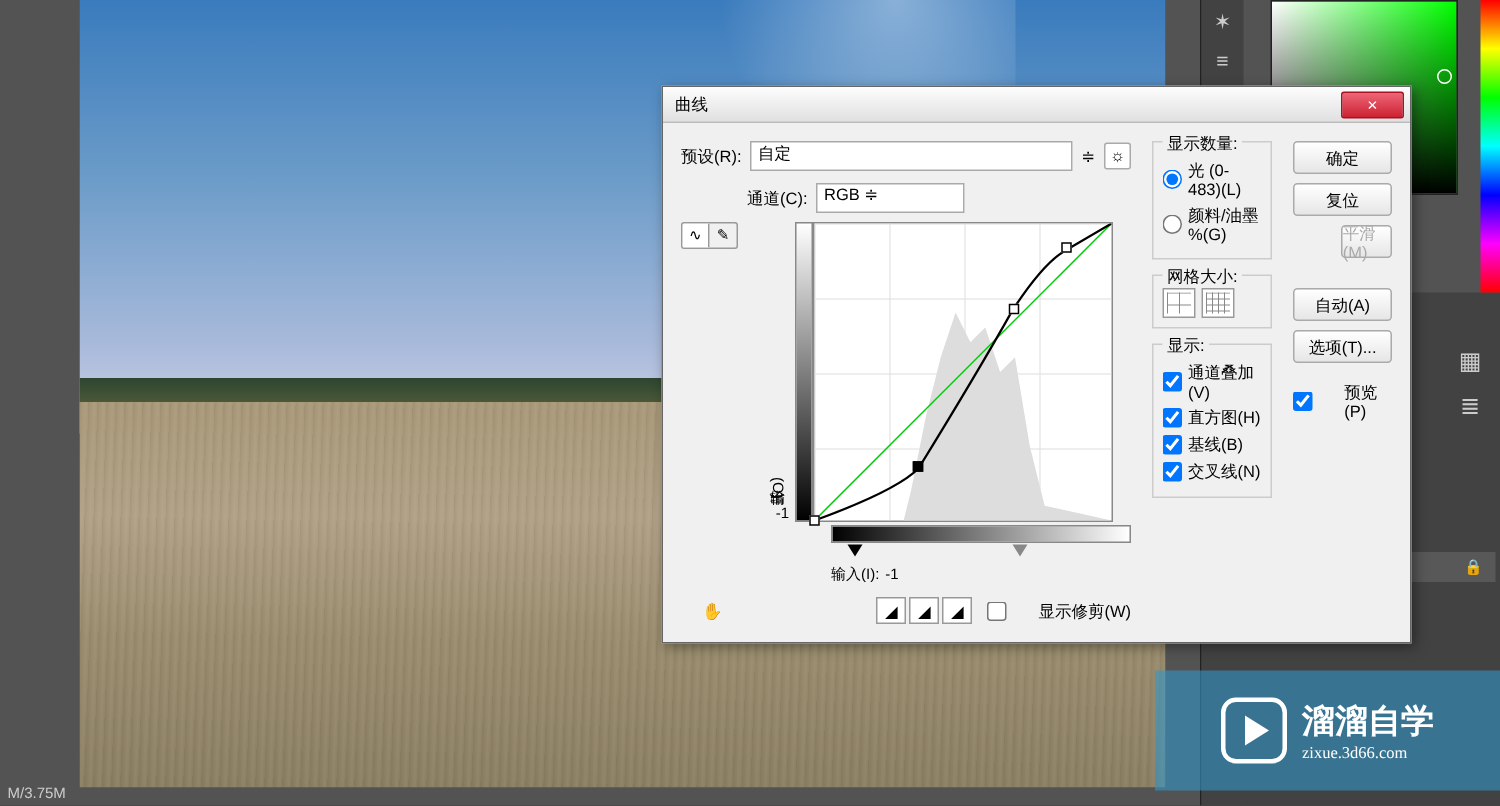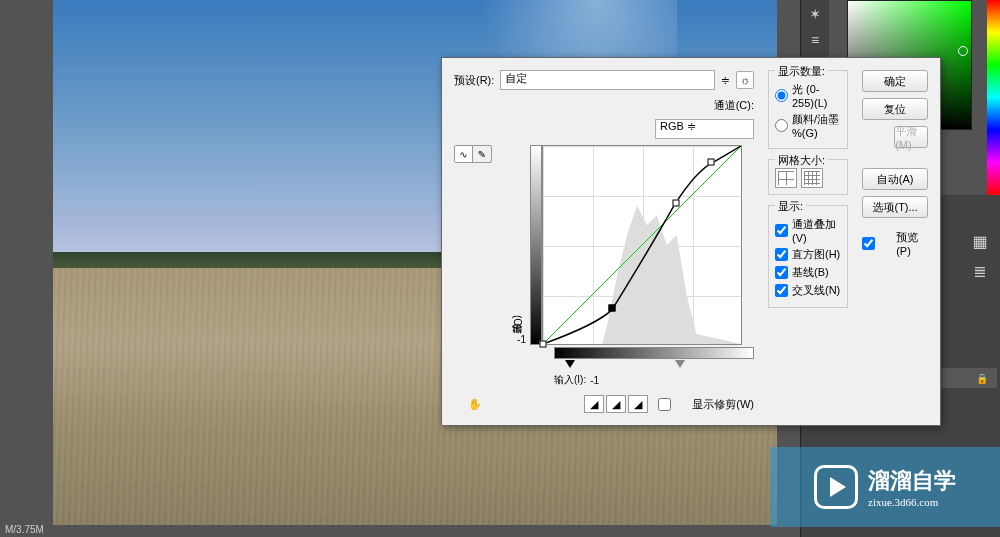--- a/index.html
+++ b/index.html
@@ -44,21 +44,21 @@
     .close-btn { width: 42px; height: 18px; background: linear-gradient(to bottom, #e67, #c23); border: 1px solid #a12; border-radius: 2px; color: #fff; display: flex; align-items: center; justify-content: center; font-size: 9px; cursor: pointer; }
     .dlg-body { padding: 12px; display: flex; gap: 14px; }
     .left-col { flex: 1; }
     .right-col { width: 92px; display: flex; flex-direction: column; gap: 6px; }
     
     .row { display: flex; align-items: center; gap: 6px; margin-bottom: 8px; }
     .label { white-space: nowrap; }
     select, .select-fake { flex: 1; height: 20px; border: 1px solid #aaa; background: #fff; font-size: 11px; padding: 0 4px; }
     .gear-btn { width: 18px; height: 18px; border: 1px solid #aaa; background: #fff; border-radius: 2px; display: flex; align-items: center; justify-content: center; cursor: pointer; }
     
-    .channel-row { display: flex; align-items: flex-end; gap: 6px; margin-bottom: 6px; padding-left: 44px; flex-direction: column; }
+    .channel-row { display: flex; align-items: center; gap: 6px; margin-bottom: 6px; padding-left: 44px; }
     .ch-select { width: 99px; height: 20px; border: 1px solid #aaa; background: #fff; padding: 0 4px; }
     
     .editor-row { display: flex; gap: 6px; }
     .edit-tools { width: 38px; display: flex; flex-direction: column; }
     .tool-pair { display: flex; border: 1px solid #999; border-radius: 2px; overflow: hidden; }
     .tool-pair span { width: 18px; height: 16px; display: flex; align-items: center; justify-content: center; font-size: 10px; cursor: pointer; }
     .tool-pair span:first-child { background: #fff; border-right: 1px solid #999; }
     
     .graph-wrap { display: flex; flex-direction: column; align-items: center; }
     .graph-row2 { display: flex; align-items: stretch; }
@@ -140,20 +140,24 @@
       <span class="slider-val">100%</span>
         <span>▾</span>
     </div>
     <div class="lock-bar">
         <span style="color:#ccc">🔒</span>
       </div>
   </div>
 </div>
 
 <div class="dialog">
+  <div class="titlebar">
+    <span class="titlebar-title">曲线</span>
+    <div class="close-btn">✕</div>
+  </div>
   <div class="dlg-body">
     <div class="left-col">
       <div class="row">
         <span class="label">预设(R):</span>
         <div class="select-fake"><span>自定</span></div>
         <span>≑</span>
         <div class="gear-btn">☼</div>
       </div>
       <div class="channel-row">
         <span class="label">通道(C):</span>
@@ -216,21 +220,21 @@
           <span>显示修剪(W)</span>
         </label>
       </div>
     </div>
 
     <div class="mid-col">
       <div class="group">
         <div class="group-title">显示数量:</div>
         <label class="radio-row">
             <input type="radio" checked="" style="">
-            <span>光 (0-255)(L)</span>
+            <span>光 (0-483)(L)</span>
           </label>
         <label class="radio-row">
             <input type="radio" style="">
             <span>颜料/油墨 %(G)</span>
           </label>
       </div>
       <div class="group">
         <div class="group-title">网格大小:</div>
         <div class="grid-btns">
           <div class="grid-btn g4"></div>

